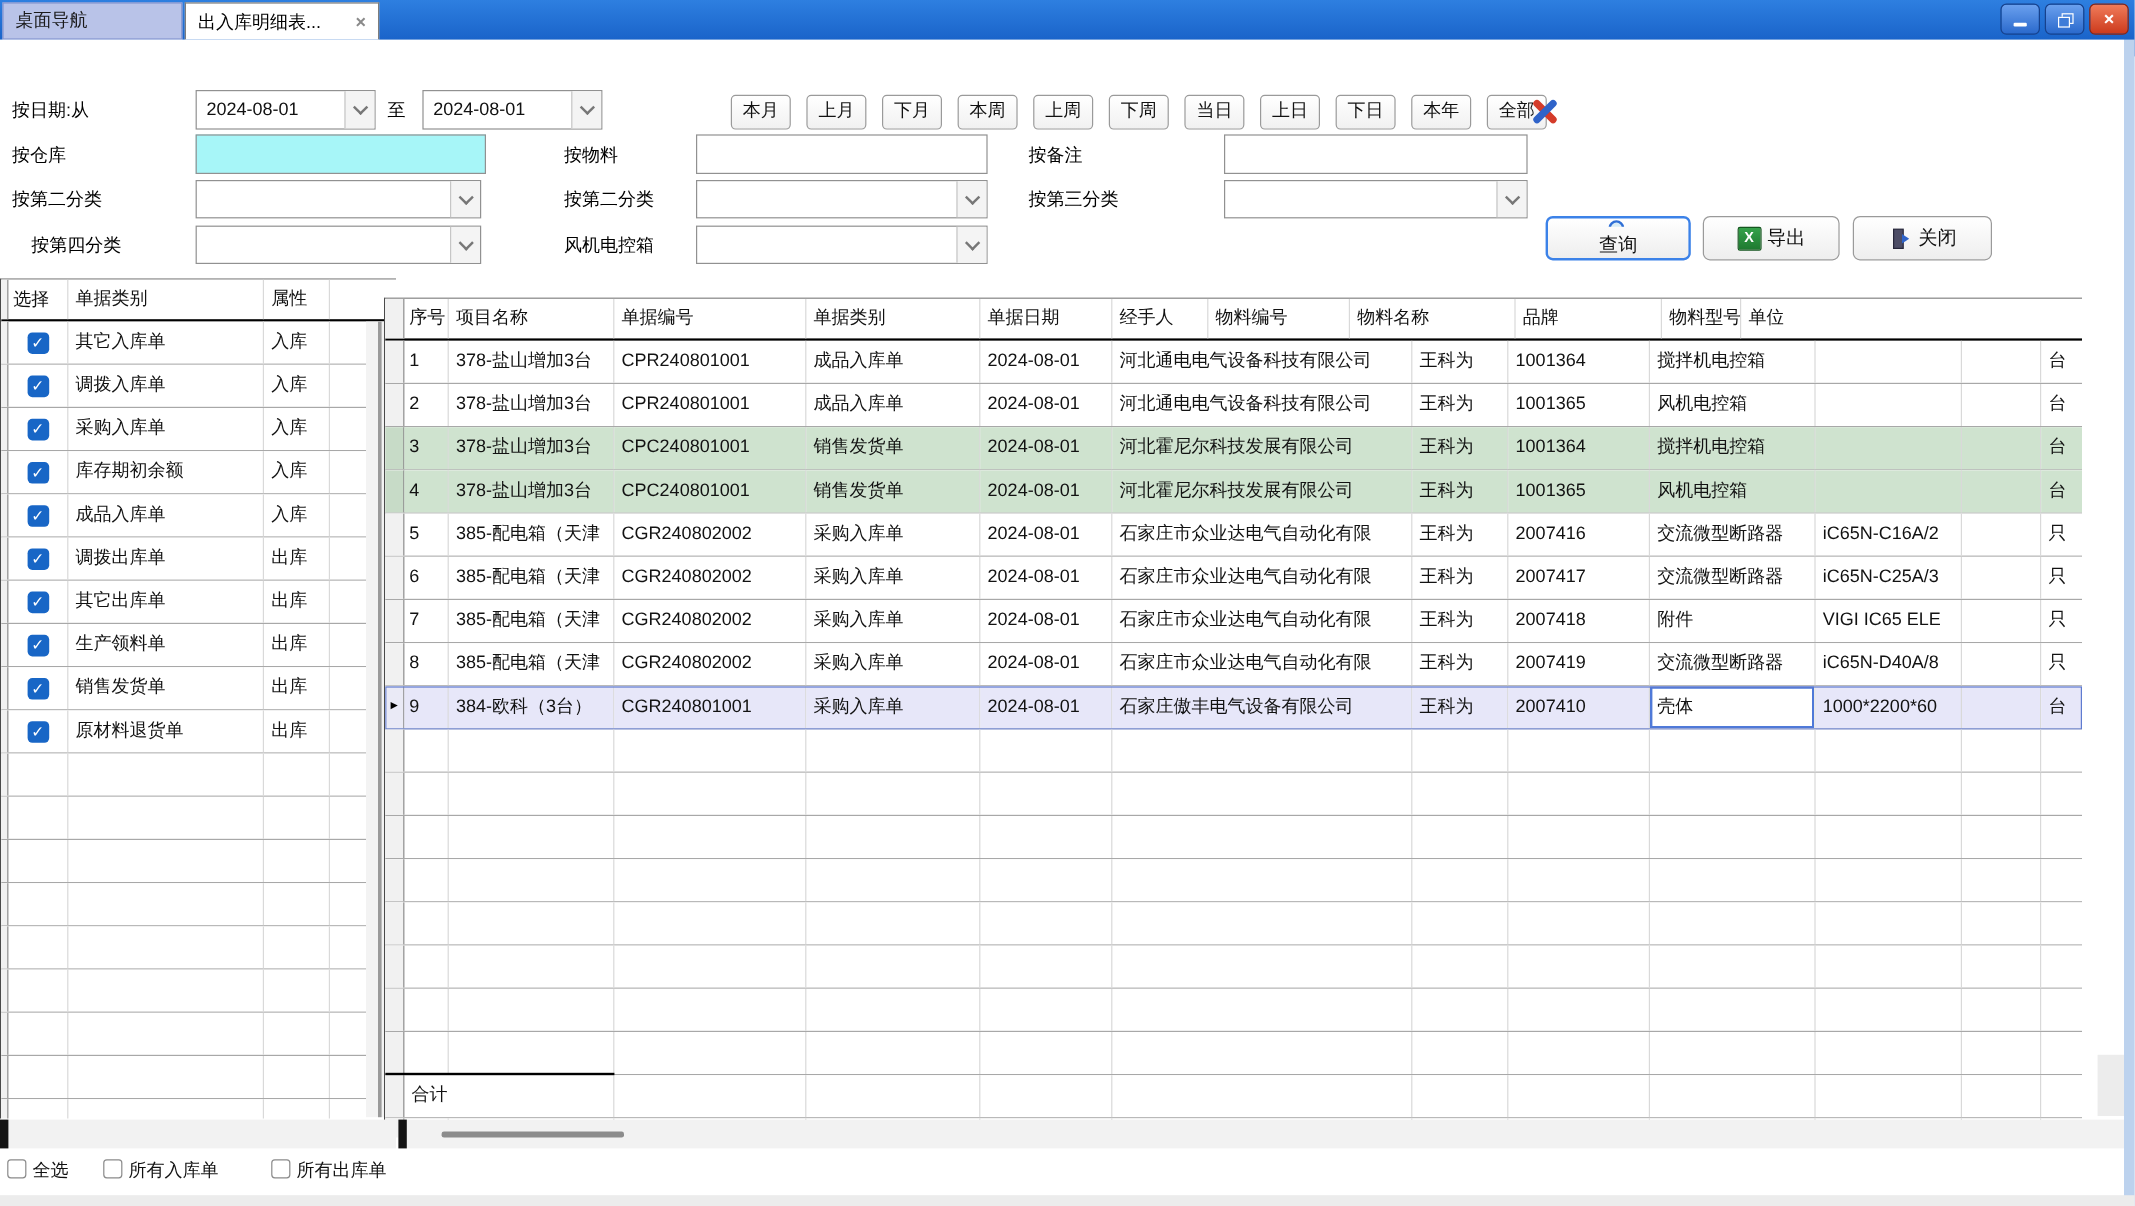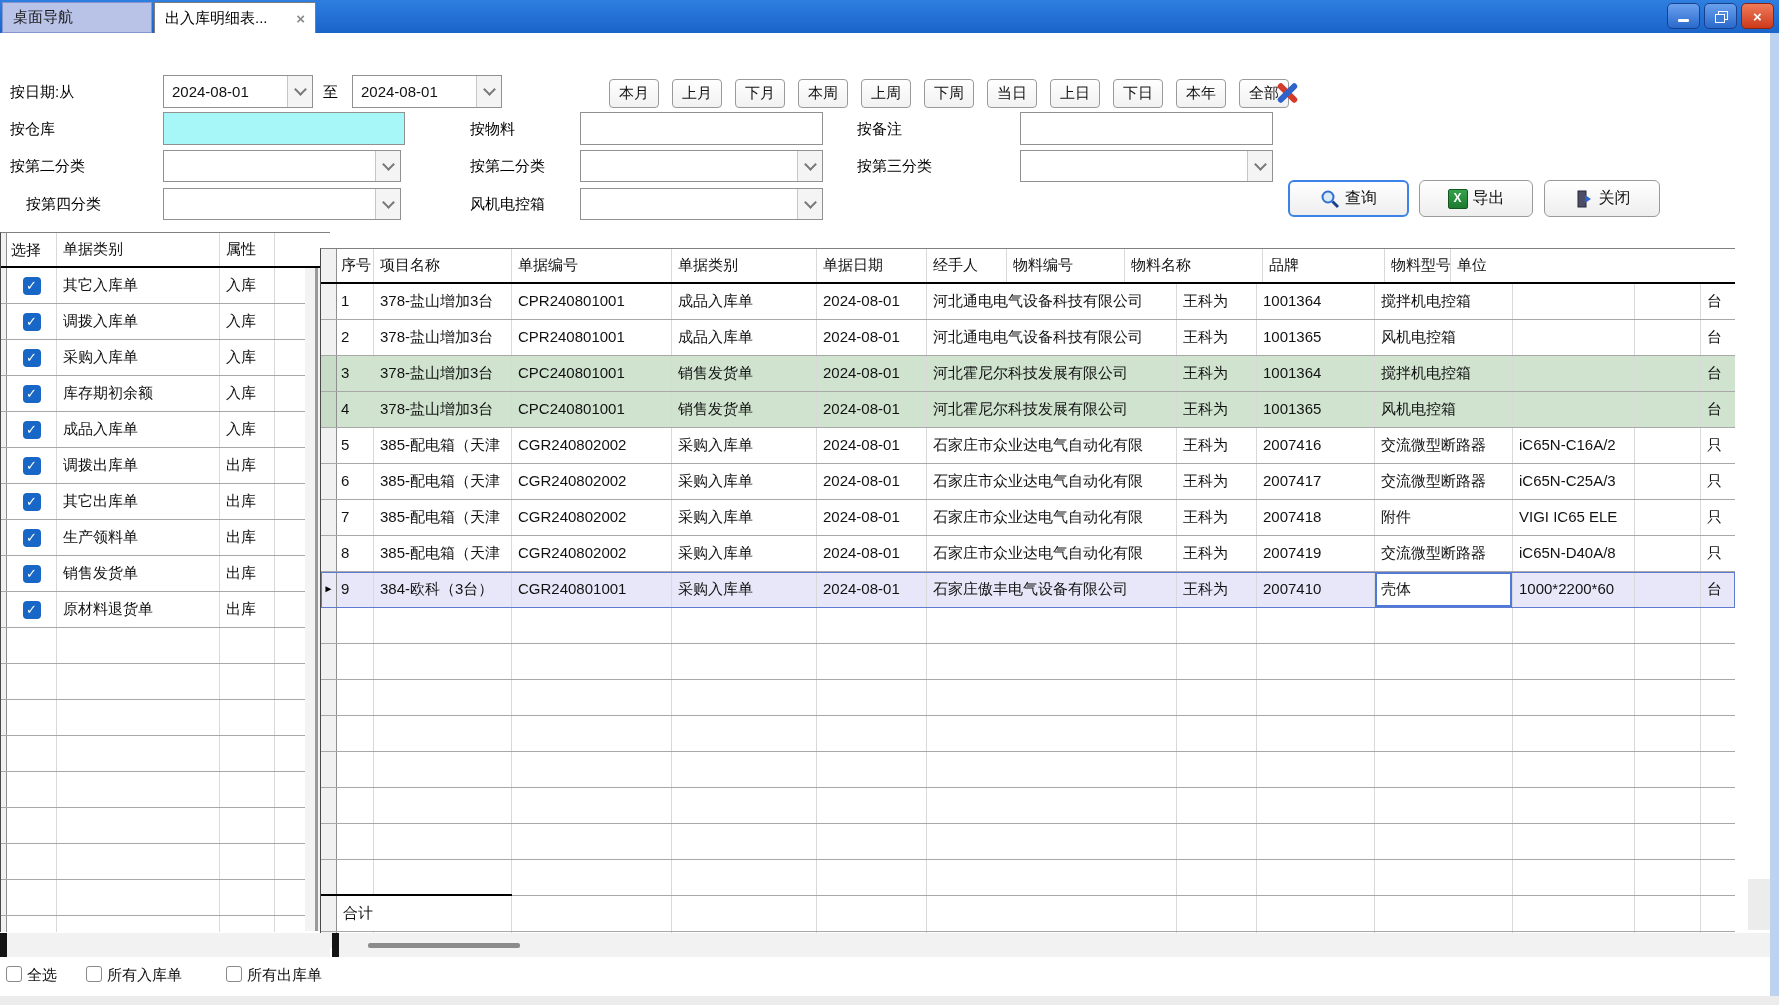--- a/index.html
+++ b/index.html
@@ -36,21 +36,21 @@
   .tfield.cyan{background:#a7f6f8;}
   #quickbar{position:absolute;left:585px;top:46px;display:flex;gap:13px;padding-left:24px;}
   .qbtn{height:27px;line-height:25px;padding:0 9px;font-size:15px;border:1px solid #9a9a9a;
     border-radius:4px;background:linear-gradient(#ffffff,#f1f1f1);white-space:nowrap;}
   #toolsicon{position:absolute;left:1272px;top:45px;width:30px;height:30px;}
   #toolsicon .tk{position:absolute;left:3px;top:12px;width:25px;height:6px;border-radius:3px;}
   #toolsicon .tk1{background:#d43b2a;transform:rotate(45deg);}
   #toolsicon .tk2{background:#2f63c9;transform:rotate(-45deg);}
   .abtn{position:absolute;top:147px;height:37px;box-sizing:border-box;border:1px solid #9a9a9a;border-radius:6px;
     background:linear-gradient(#ffffff,#eeeeee);display:flex;align-items:center;justify-content:center;gap:5px;font-size:16px;}
-  .abtn.focus{border:2px solid #3c82e8;}
+  .abtn.focus{border:2px solid #3c82e8;flex-direction:column;}
   .xlicon{width:18px;height:18px;background:linear-gradient(#35a14a,#1e7a30);border:1px solid #14561f;border-radius:2px;
     color:#fff;font-size:12px;font-weight:bold;line-height:17px;text-align:center;}
   
   .tpanel{position:absolute;top:232px;background:#fff;border-top:1px solid #808080;border-left:1px solid #4a4a4a;
     box-sizing:border-box;overflow:hidden;}
   #lpanel{left:0;width:330px;height:700px;}
   #mpanel{left:320px;width:1415px;height:700px;margin-top:16px;}
   .thead{display:flex;height:35px;border-bottom:2px solid #000;box-sizing:border-box;background:#fff;}
   .thead .cell{line-height:32px;}
   .trow{display:flex;height:36px;border-bottom:1px solid #a8a8a8;box-sizing:border-box;background:#fff;position:relative;}

